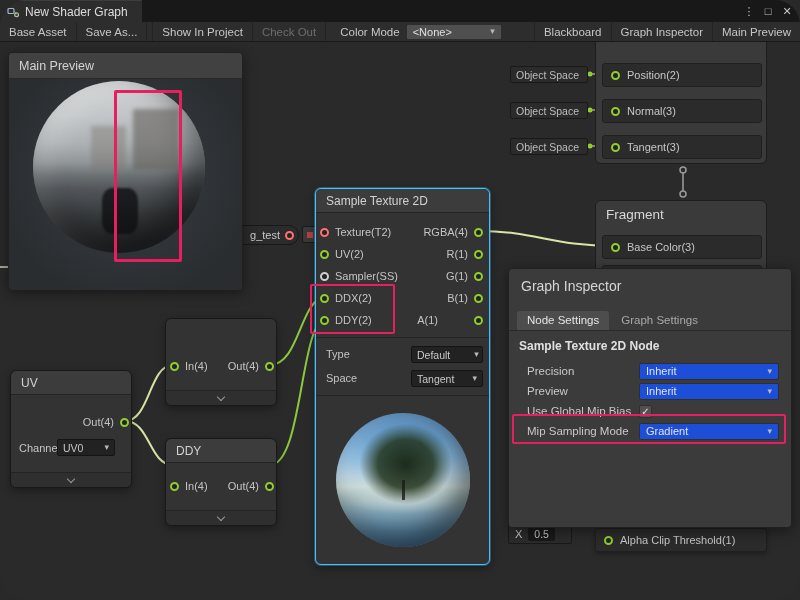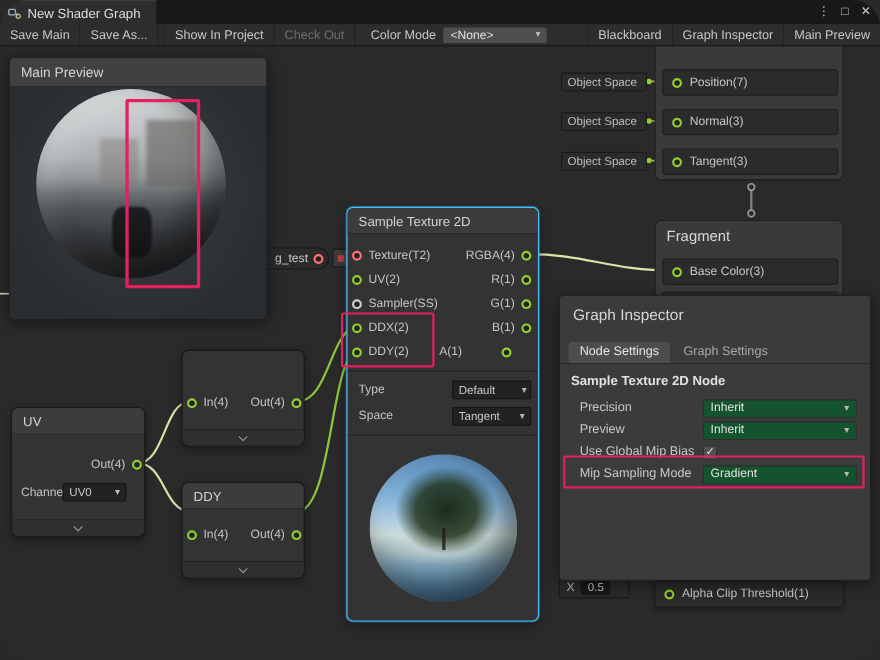--- a/index.html
+++ b/index.html
@@ -102,21 +102,21 @@
   .inspector-panel { left:508px; top:226px; width:284px; height:260px; z-index:4; background:#3b3b3b; }
   .insp-title { font-size:14px; color:#d6d6d6; padding:9px 12px 0; }
   .insp-tabs { position:absolute; left:0; right:0; top:38px; height:24px; display:flex; align-items:flex-end;
     padding:0 8px; gap:2px; border-bottom:1px solid #2a2a2a; }
   .tab-btn { padding:3px 10px 4px; font-size:11.5px; color:#a8a8a8; border-radius:3px 3px 0 0; }
   .tab-btn.active { background:#4d4d4d; color:#e4e4e4; }
   .insp-node-title { position:absolute; left:10px; top:70px; font-size:12px; font-weight:bold; color:#e0e0e0; }
   .insp-row { position:absolute; left:0; right:0; height:20px; display:flex; align-items:center;
     padding-left:18px; font-size:11.5px; color:#c8c8c8; }
   .insp-dd { position:absolute; left:130px; width:140px; height:17px; display:flex; align-items:center;
-    justify-content:space-between; background:#14532d; border:1px solid #2e2e2e; border-radius:2px;
+    justify-content:space-between; background:#1d4ed8; border:1px solid #2e2e2e; border-radius:2px;
     padding:0 6px; font-size:11px; color:#e2e2e2; }
   .checkbox { position:absolute; left:130px; width:13px; height:13px; background:#515151; border:1px solid #2e2e2e;
     border-radius:2px; color:#e6e6e6; font-size:10px; line-height:11px; text-align:center; }
 
   
   .tex-sphere { position:absolute; left:20px; top:224px; width:134px; height:134px; border-radius:50%; overflow:hidden;
     background:
       radial-gradient(ellipse 46% 40% at 52% 38%, rgba(22,36,18,0.95) 0%, rgba(34,52,28,0.85) 45%, rgba(34,52,28,0) 75%),
       radial-gradient(ellipse 60% 16% at 50% 64%, rgba(235,240,235,0.5), rgba(235,240,235,0) 70%),
       linear-gradient(180deg,#4a80b2 0%,#649ccb 18%,#8abadd 34%,#b7d2e2 47%,#ccdcda 55%,#a8c0c2 64%,#7da3b8 76%,#5b88a6 88%,#49759a 100%);
@@ -142,21 +142,21 @@
       <span class="doc-tab-title">New Shader Graph</span>
     </div>
     <div class="win-controls">
       <span class="win-btn">⋮</span>
       <span class="win-btn">□</span>
       <span class="win-btn">✕</span>
     </div>
   </div>
 
   <div class="toolbar">
-    <div class="tb-btn">Save Main</div>
+    <div class="tb-btn">Base Asset</div>
     <div class="tb-btn">Save As...</div>
     <div class="tb-gap"></div>
     <div class="tb-btn">Show In Project</div>
     <div class="tb-btn disabled">Check Out</div>
     <div class="tb-label">Color Mode</div>
     <div class="tb-dd">
       <span>&lt;None&gt;</span>
       <span class="arrow">▾</span>
     </div>
     <div class="tb-right">
@@ -271,21 +271,21 @@
         <span>R(1)</span>
       </div>
       <div class="prow out" style="top:76px; right:6px;">
         <span class="port"></span>
         <span>G(1)</span>
       </div>
       <div class="prow out" style="top:98px; right:6px;">
         <span class="port"></span>
         <span>B(1)</span>
       </div>
-      <div class="prow out" style="top:120px; right:24px;gap:36px;">
+      <div class="prow out" style="top:120px; right:6px;gap:36px;">
         <span class="port"></span>
         <span>A(1)</span>
       </div>
       <div class="hdiv" style="top:148px;"></div>
       <div class="nlabel" style="left:10px; top:154px;">Type</div>
       <div class="ndd" style="left:95px; top:157px; width:72px;gap:24px;">
         <span>Default</span>
         <span class="arrow">▾</span>
       </div>
       <div class="nlabel" style="left:10px; top:178px;">Space</div>
@@ -295,21 +295,21 @@
       </div>
       <div class="hdiv" style="top:206px;"></div>
       <div class="tex-sphere">
         <div class="trunk"></div>
       </div>
     </div>
 
     <div class="block" style="left:595px; top:-6px; width:172px; height:128px;">
       <div class="brow" style="top:26px;">
         <span class="port"></span>
-        <span>Position(7)</span>
+        <span>Position(2)</span>
       </div>
       <div class="brow" style="top:62px;">
         <span class="port"></span>
         <span>Normal(3)</span>
       </div>
       <div class="brow" style="top:98px;">
         <span class="port"></span>
         <span>Tangent(3)</span>
       </div>
     </div>

